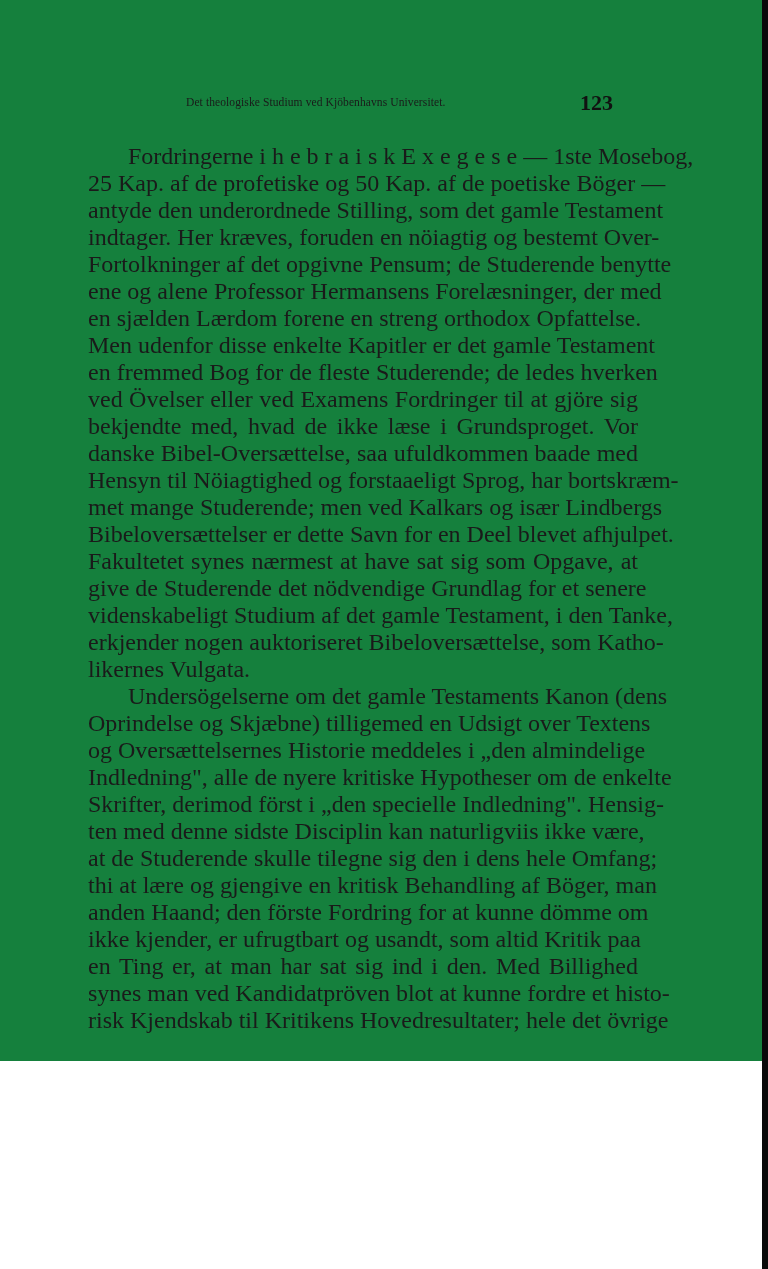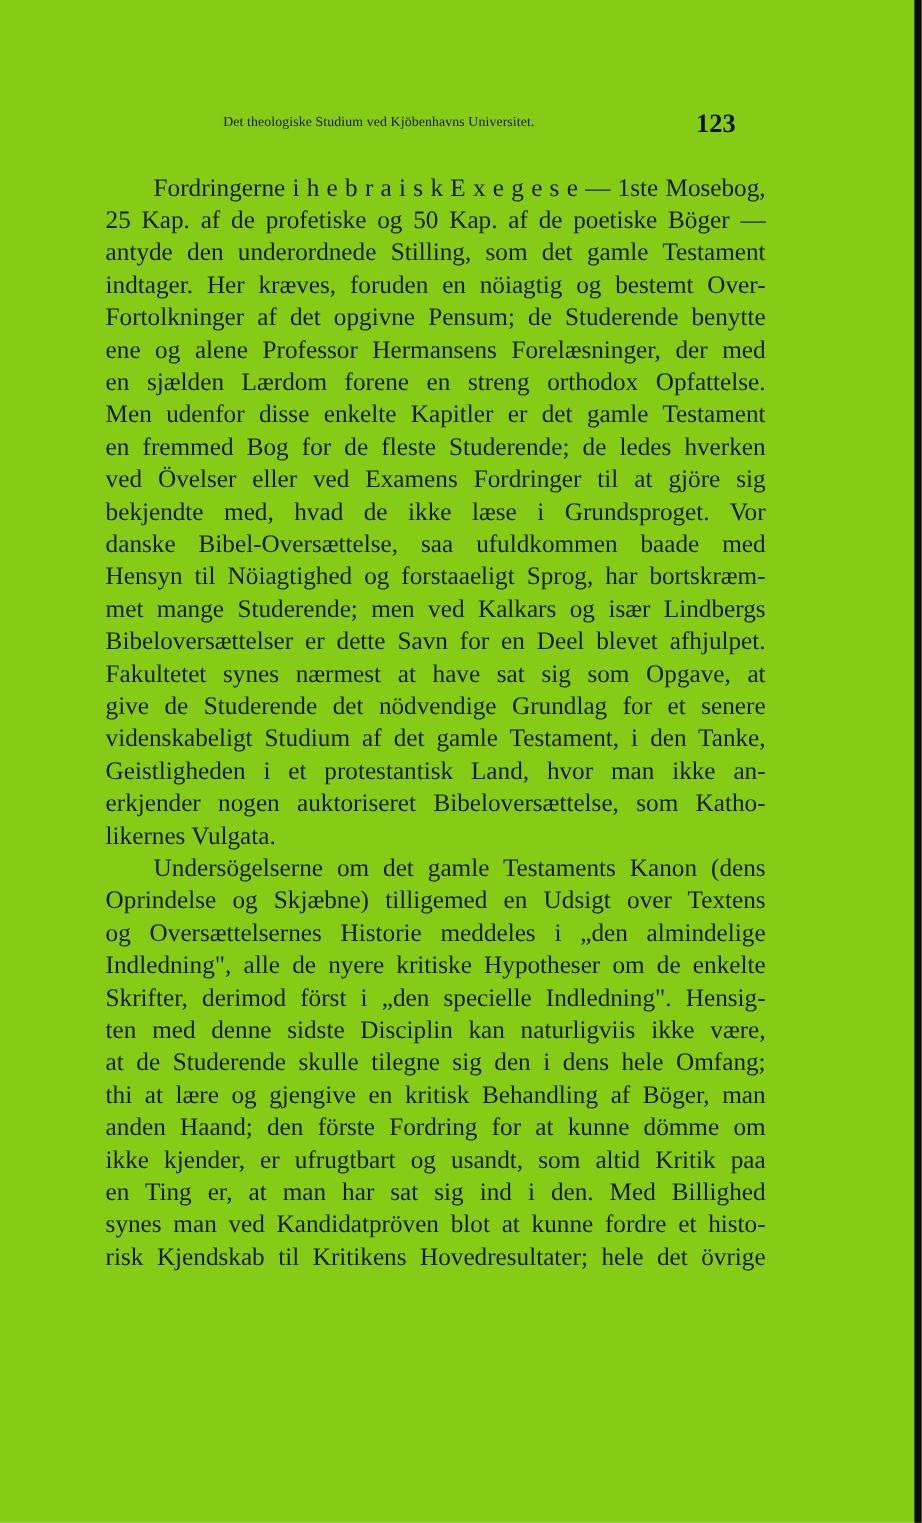--- a/index.html
+++ b/index.html
@@ -11,22 +11,22 @@
       width: 768px;
       height: 1269px;
       position: relative;
       overflow: hidden;
       font-family: "Liberation Serif", "DejaVu Serif", serif;
       color: #1a1a1a;
     }
     .page {
       position: absolute;
       left: 0; top: 0;
-      width: 768px; height: 1269px;
-      background: #84cc16;
+      width: 768px; height: 1061px;
+      background: #15803d;
     }
     .edge-bar {
       position: absolute;
       top: 0;
       right: 0;
       width: 6px;
       height: 1269px;
       background: #0a0a0a;
     }
     .running-head {
@@ -49,21 +49,21 @@
     .body-text {
       position: absolute;
       left: 88px;
       top: 143px;
       width: 550px;
     }
     .line {
       display: block;
       height: 27px;
       line-height: 27px;
-      font-size: 21px;
+      font-size: 24px;
       white-space: nowrap;
       text-align: justify;
       text-align-last: justify;
     }
     .line.indent {
       padding-left: 40px;
       box-sizing: border-box;
     }
     .line.last {
       text-align-last: left;
@@ -90,21 +90,20 @@
       <span class="line">en fremmed Bog for de fleste Studerende; de ledes hverken</span>
       <span class="line">ved Övelser eller ved Examens Fordringer til at gjöre sig</span>
       <span class="line">bekjendte med, hvad de ikke læse i Grundsproget.  Vor</span>
       <span class="line">danske Bibel-Oversættelse, saa ufuldkommen baade med</span>
       <span class="line">Hensyn til Nöiagtighed og forstaaeligt Sprog, har bortskræm-</span>
       <span class="line">met mange Studerende; men ved Kalkars og især Lindbergs</span>
       <span class="line">Bibeloversættelser er dette Savn for en Deel blevet afhjulpet.</span>
       <span class="line">Fakultetet synes nærmest at have sat sig som Opgave, at</span>
       <span class="line">give de Studerende det nödvendige Grundlag for et senere</span>
       <span class="line">videnskabeligt Studium af det gamle Testament, i den Tanke,</span>
-      <span class="line">Geistligheden i et protestantisk Land, hvor man ikke an-</span>
       <span class="line">erkjender nogen auktoriseret Bibeloversættelse, som Katho-</span>
       <span class="line last">likernes Vulgata.</span>
     </div>
 
     <div>
       <span class="line indent">Undersögelserne om det gamle Testaments Kanon (dens</span>
       <span class="line">Oprindelse og Skjæbne) tilligemed en Udsigt over Textens</span>
       <span class="line">og Oversættelsernes Historie meddeles i „den almindelige</span>
       <span class="line">Indledning", alle de nyere kritiske Hypotheser om de enkelte</span>
       <span class="line">Skrifter, derimod först i „den specielle Indledning".  Hensig-</span>

